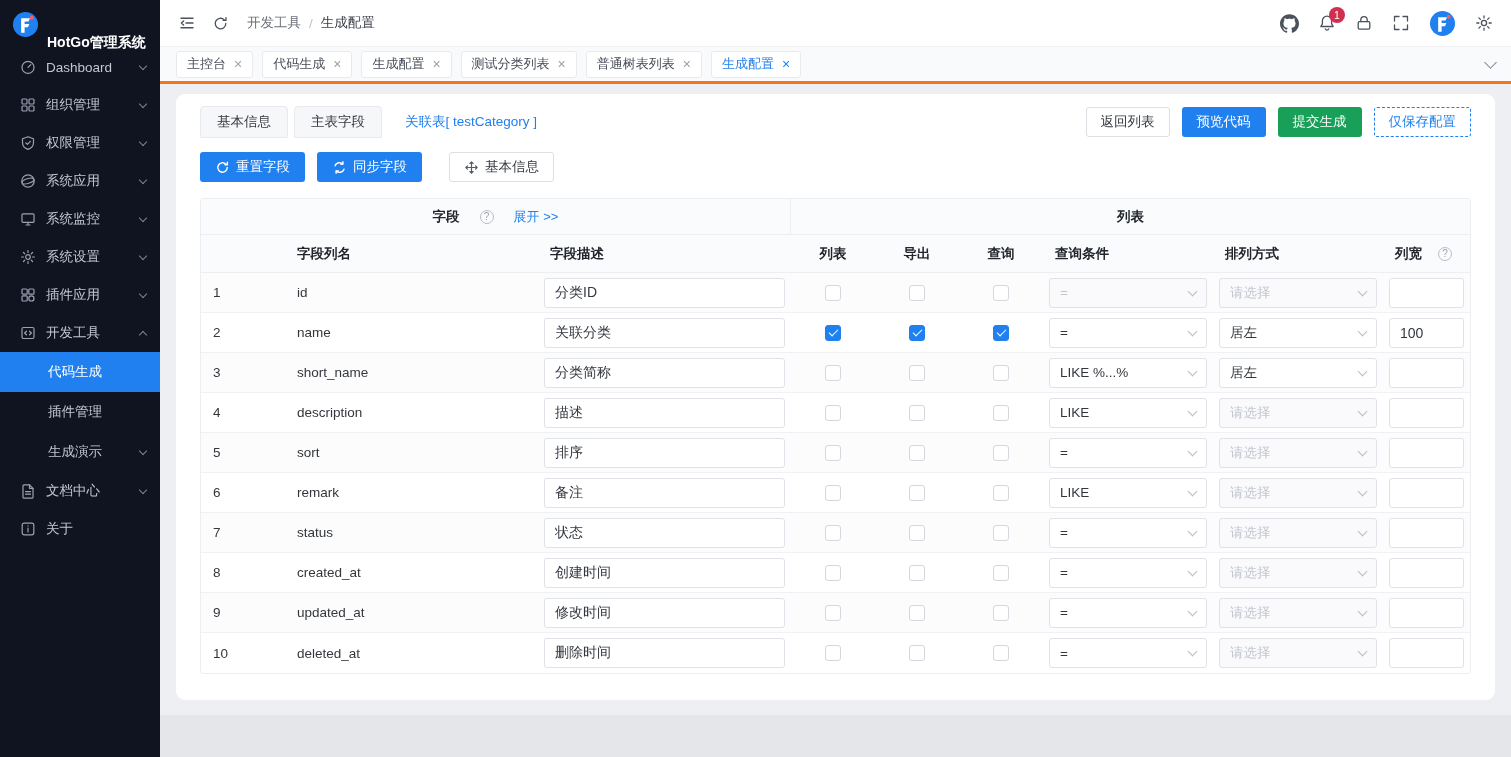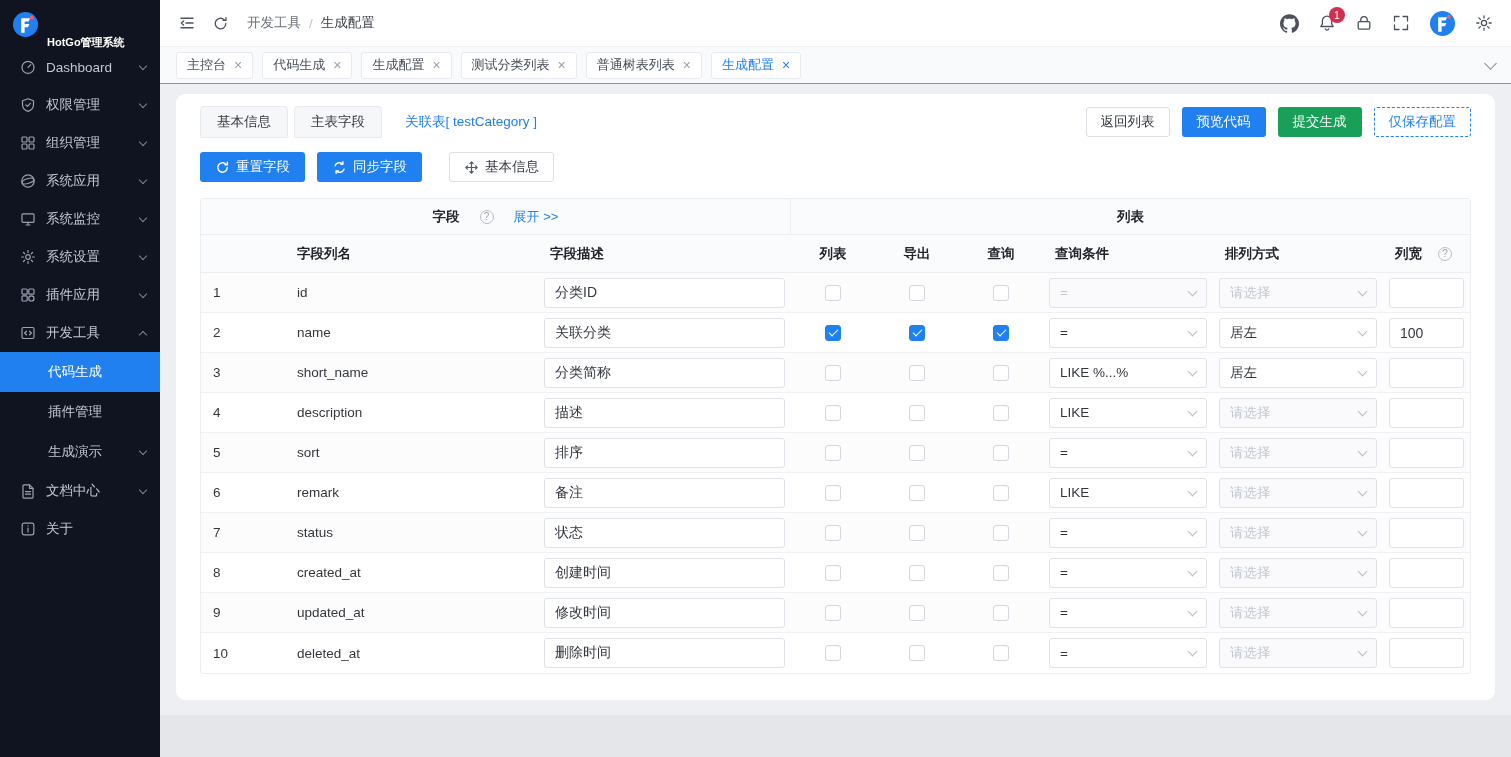--- a/index.html
+++ b/index.html
@@ -8,21 +8,21 @@
     width:1511px; height:757px; overflow:hidden;
     font-family:"Liberation Sans","DejaVu Sans",sans-serif;
     font-size:13.5px; color:#33373d; background:#edeff3;
     -webkit-font-smoothing:antialiased;
   }
   .app { display:flex; width:1511px; height:757px; }
 
   
   .sidebar { width:160px; flex-shrink:0; background:#101420; color:#c2c7d1; display:flex; flex-direction:column; }
   .logo { height:48px; display:flex; align-items:center; gap:8px; padding:0 12px; flex-shrink:0; }
-  .logo-text { color:#fff; font-weight:700; font-size:11px; white-space:nowrap;margin-top:37px; }
+  .logo-text { color:#fff; font-weight:700; font-size:14px; white-space:nowrap;margin-top:37px; }
   .s-item { height:38px; display:flex; align-items:center; gap:10px; padding:0 14px 0 20px; cursor:pointer; font-size:13.5px; }
   .s-icon { width:16px; height:16px; display:flex; align-items:center; justify-content:center; color:#9aa1b0; flex-shrink:0; }
   .s-label { flex:1; white-space:nowrap; overflow:hidden; }
   .s-arrow { width:6px; height:6px; border-right:1.3px solid #7e8494; border-bottom:1.3px solid #7e8494; transform:rotate(45deg); margin-top:-2px; flex-shrink:0; }
   .s-arrow.up { transform:rotate(-135deg); margin-top:3px; }
   .s-child { padding-left:48px; height:40px; }
   .s-active { background:#2080f0; color:#fff; }
 
   
   .main { flex:1; min-width:0; display:flex; flex-direction:column; background:#edeff3; }
@@ -31,21 +31,21 @@
   .breadcrumb { display:flex; align-items:center; gap:8px; margin-left:2px; }
   .bc-a { color:#6a7078; }
   .bc-sep { color:#c0c4ca; }
   .bc-b { color:#3b4148; }
   .tb-right { margin-left:auto; display:flex; align-items:center; gap:19px; }
   .rel { position:relative; display:flex; }
   .badge { position:absolute; top:-7px; right:-9px; min-width:16px; height:16px; padding:0 4px; background:#d03050; color:#fff; font-size:10.5px; border-radius:9px; display:flex; align-items:center; justify-content:center; }
   .avatar { width:27px; height:27px; border-radius:50%; overflow:hidden; display:flex; cursor:pointer; }
 
   
-  .tabbar { height:38px; background:#f9fafc; border-top:1px solid #f0f1f4; border-bottom:1px solid #f97316; display:flex; align-items:center; gap:9px; padding:0 16px; flex-shrink:0; }
+  .tabbar { height:38px; background:#f9fafc; border-top:1px solid #f0f1f4; border-bottom:3px solid #f97316; display:flex; align-items:center; gap:9px; padding:0 16px; flex-shrink:0; }
   .chip { height:27px; background:#fff; border:1px solid #e8eaef; border-radius:3px; display:flex; align-items:center; gap:8px; padding:0 10px; font-size:13px; color:#464c57; cursor:pointer; white-space:nowrap; }
   .chip .x { color:#9aa0ab; font-size:14px; line-height:1; cursor:pointer; }
   .chip.active { color:#2080f0; }
   .chip.active .x { color:#2080f0; }
   .tab-caret { margin-left:auto; width:9px; height:9px; border-right:1.4px solid #7e8494; border-bottom:1.4px solid #7e8494; transform:rotate(45deg); margin-top:-4px; cursor:pointer; }
 
   
   .workspace { flex:1; padding:10px 16px 0; overflow:hidden; }
   .card { background:#fff; border-radius:9px; padding:12px 24px 26px; }
   .panel-head { display:flex; align-items:center; }
@@ -119,38 +119,38 @@
             <svg viewBox="0 0 16 16" width="16" height="16" fill="none" stroke="currentColor" stroke-width="1.2" stroke-linecap="round">
               <circle cx="8" cy="8.4" r="6"></circle>
               <path d="M8 8.4l2.8-2.8"></path>
             </svg>
           </span>
         <span class="s-label">Dashboard</span>
           <span class="s-arrow"></span>
       </div>
       <div class="s-item">
         <span class="s-icon">
-            <svg viewBox="0 0 16 16" width="16" height="16" fill="none" stroke="currentColor" stroke-width="1.2" stroke-linecap="round" stroke-linejoin="round">
-              <path d="M8 1.8l5.5 1.9v4.1c0 3.2-2.2 5.6-5.5 6.6-3.3-1-5.5-3.4-5.5-6.6V3.7z"></path>
-              <path d="M5.8 7.8l1.6 1.6 3-3"></path>
-            </svg>
-          </span>
-        <span class="s-label">权限管理</span>
-          <span class="s-arrow"></span>
-      </div>
-      <div class="s-item">
-        <span class="s-icon">
             <svg viewBox="0 0 16 16" width="16" height="16" fill="none" stroke="currentColor" stroke-width="1.2">
               <rect x="2" y="2" width="5" height="5" rx="1"></rect>
               <rect x="9" y="2" width="5" height="5" rx="1"></rect>
               <rect x="2" y="9" width="5" height="5" rx="1"></rect>
               <rect x="9" y="9" width="5" height="5" rx="1"></rect>
             </svg>
           </span>
         <span class="s-label">组织管理</span>
+          <span class="s-arrow"></span>
+      </div>
+      <div class="s-item">
+        <span class="s-icon">
+            <svg viewBox="0 0 16 16" width="16" height="16" fill="none" stroke="currentColor" stroke-width="1.2" stroke-linecap="round" stroke-linejoin="round">
+              <path d="M8 1.8l5.5 1.9v4.1c0 3.2-2.2 5.6-5.5 6.6-3.3-1-5.5-3.4-5.5-6.6V3.7z"></path>
+              <path d="M5.8 7.8l1.6 1.6 3-3"></path>
+            </svg>
+          </span>
+        <span class="s-label">权限管理</span>
           <span class="s-arrow"></span>
       </div>
       <div class="s-item">
         <span class="s-icon">
             <svg viewBox="0 0 16 16" width="16" height="16" fill="none" stroke="currentColor" stroke-width="1.2">
               <circle cx="8" cy="8" r="6.2"></circle>
               <ellipse cx="8" cy="8" rx="6.2" ry="2.4" transform="rotate(-18 8 8)"></ellipse>
             </svg>
           </span>
         <span class="s-label">系统应用</span>

